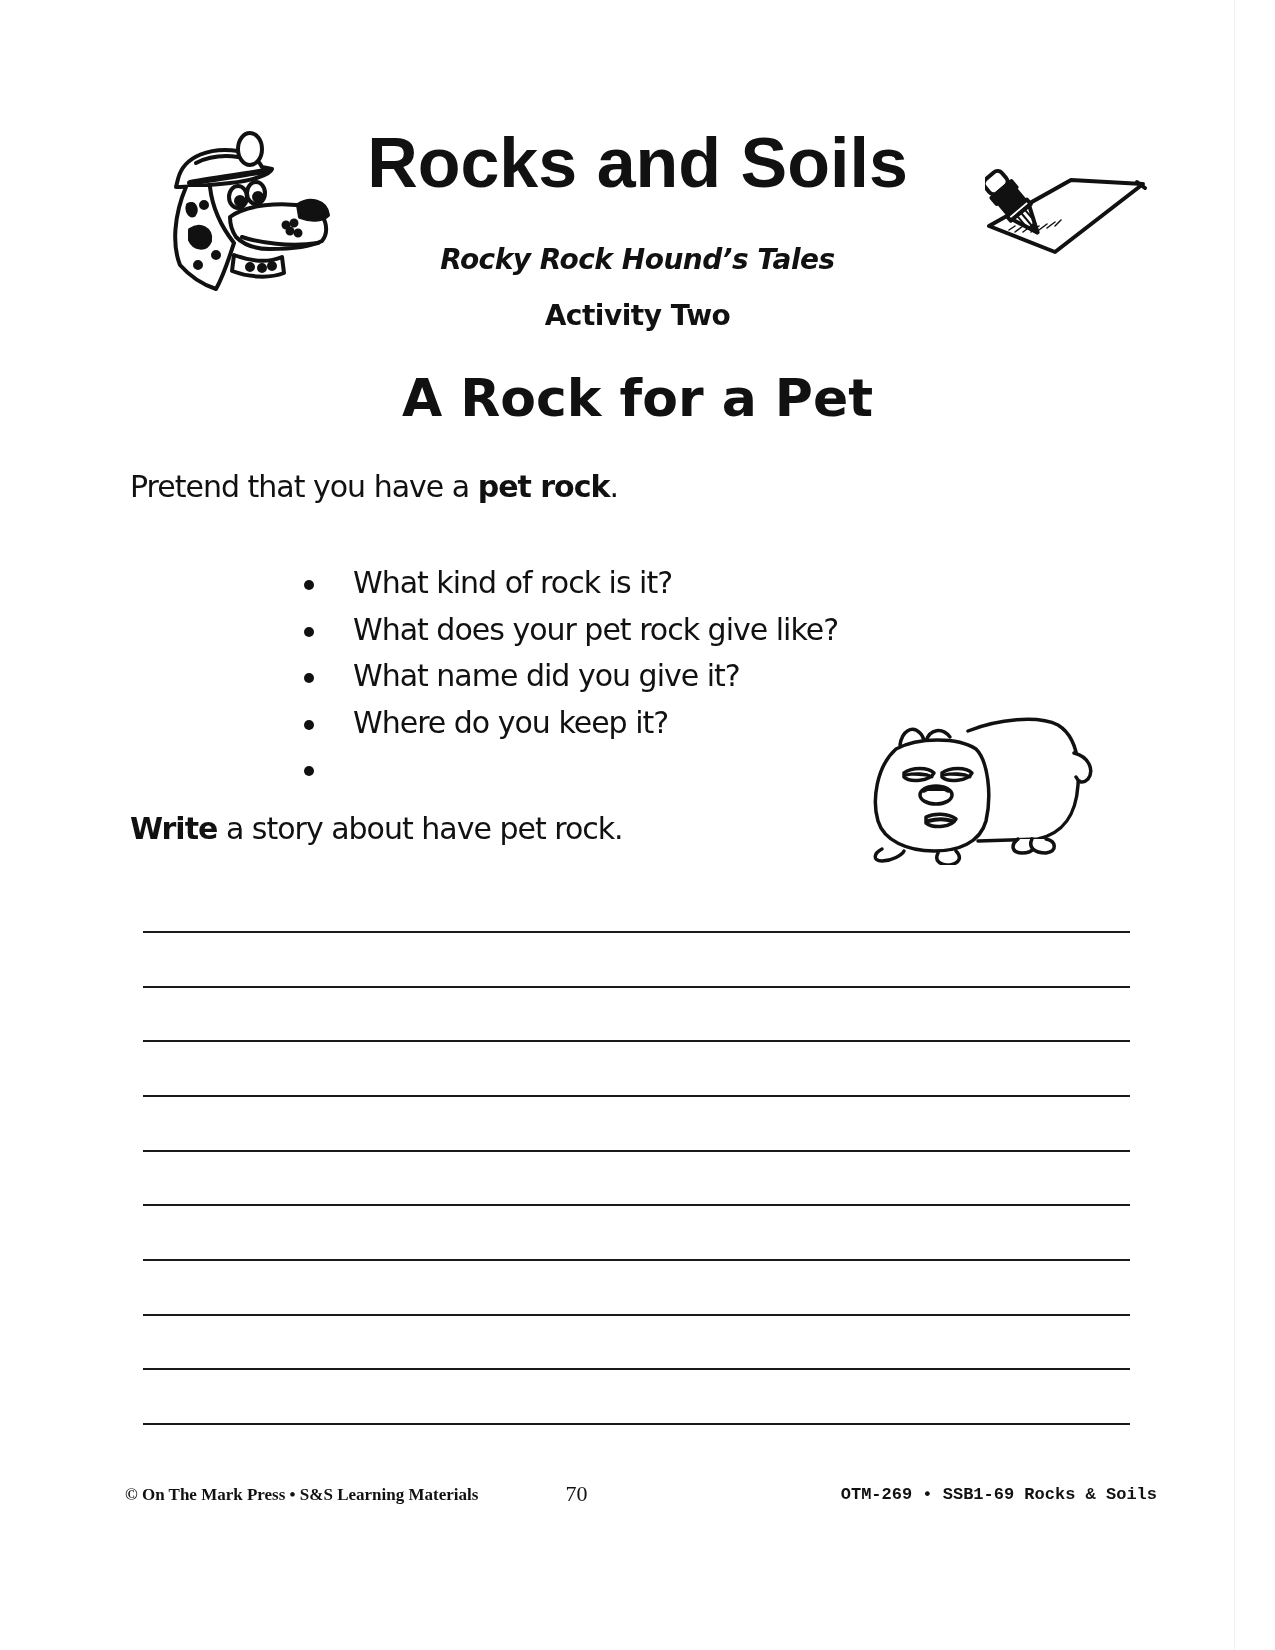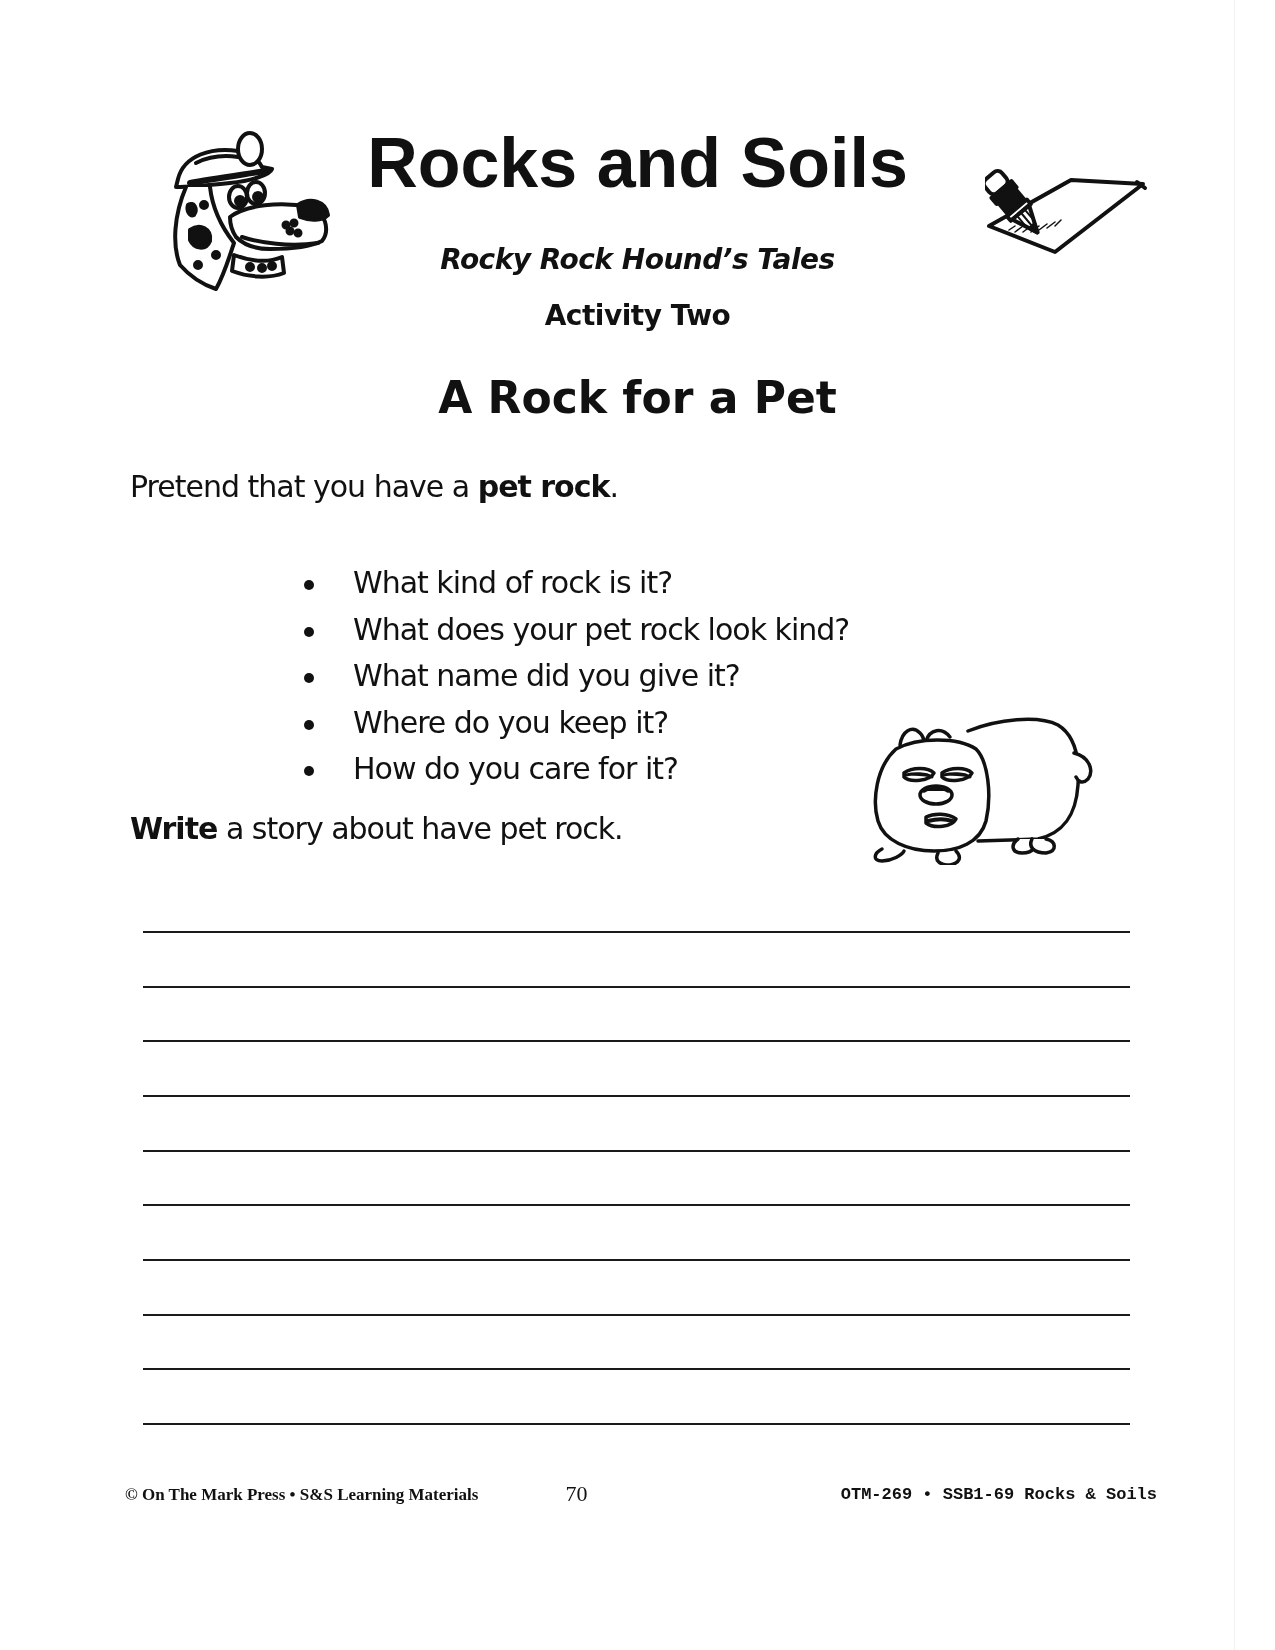--- a/index.html
+++ b/index.html
@@ -1,21 +1,21 @@
 <!DOCTYPE html>
 <html><head>
   <meta charset="utf-8">
   <style>
     html, body { margin: 0; padding: 0; background: #ffffff; }
     body { width: 1275px; height: 1650px; position: relative; overflow: hidden; color: #111111; font-family: "Liberation Sans", sans-serif; }
     .abs { position: absolute; }
     .title { left: 0; width: 1275px; top: 118px; text-align: center; font-family: "Liberation Sans", sans-serif; font-weight: bold; font-size: 70px; letter-spacing: 0px; line-height: 90px; }
     .subtitle { left: 0; width: 1275px; top: 242px; text-align: center; font-family: "DejaVu Sans", sans-serif; font-weight: bold; font-size: 28px; letter-spacing: -0.5px; line-height: 36px; font-style: italic; }
     .activity { left: 0; width: 1275px; top: 298px; text-align: center; font-family: "DejaVu Sans", sans-serif; font-weight: bold; font-size: 28px; letter-spacing: -0.5px; line-height: 36px; }
-    .heading { left: 0; width: 1275px; top: 370px; text-align: center; font-family: "DejaVu Sans", sans-serif; font-weight: bold; font-size: 44px; letter-spacing: 0px; line-height: 56px; }
+    .heading { left: 0; width: 1275px; top: 370px; text-align: center; font-family: "DejaVu Sans", sans-serif; font-weight: bold; font-size: 52px; letter-spacing: 0px; line-height: 56px; }
     .intro { left: 130px; top: 467px; font-family: "DejaVu Sans", sans-serif; font-size: 30px; letter-spacing: -1px; line-height: 40px; font-weight: normal; }
     .intro b { font-weight: bold; }
     .bullets { left: 280px; top: 547px; margin: 16px; padding: 0; list-style: none; }
     .bullets li { position: relative; height: 46.5px; line-height: 40px; font-family: "DejaVu Sans", sans-serif; font-size: 30px; letter-spacing: -1px; padding-left: 57px; white-space: nowrap; }
     .bullets li .dot { position: absolute; left: 8px; top: 17px; width: 10px; height: 10px; border-radius: 50%; background: #111; }
     .write { left: 130px; top: 809px; font-family: "DejaVu Sans", sans-serif; font-size: 30px; letter-spacing: -1px; line-height: 40px; }
     .write b { font-weight: bold; }
     .line { left: 143px; width: 987px; height: 2px; background: #1a1a1a; }
     .footer-left { left: 125px; top: 1484px; font-family: "Liberation Serif", serif; font-weight: bold; font-size: 17px; line-height: 22px; white-space: nowrap; }
     .footer-center { left: 0; width: 1153px; top: 1481px; text-align: center; font-family: "Liberation Serif", serif; font-size: 22px; line-height: 26px; }
@@ -88,24 +88,24 @@
 
 <div class="abs title">Rocks and Soils</div>
 <div class="abs subtitle">Rocky Rock Hound’s Tales</div>
 <div class="abs activity">Activity Two</div>
 <div class="abs heading">A Rock for a Pet</div>
 
 <div class="abs intro"><span>Pretend that you have a </span><b>pet rock</b><span>.</span></div>
 
 <ul class="abs bullets">
   <li><span class="dot"></span><span>What kind of rock is it?</span></li>
-  <li><span class="dot"></span><span>What does your pet rock look kind?</span></li>
+  <li><span class="dot"></span><span>What does your pet rock give like?</span></li>
   <li><span class="dot"></span><span>What name did you give it?</span></li>
   <li><span class="dot"></span><span>Where do you keep it?</span></li>
-  <li><span class="dot"></span><span>How do you care for it?</span></li>
+  <li><span class="dot"></span></li>
 </ul>
 
 <div class="abs write"><b>Write</b><span> a story about have pet rock.</span></div>
 
 <div class="abs" style="left:868px; top:705px; width:235px; height:160px;">
   <svg width="235" height="160" viewBox="0 0 235 160" fill="none" stroke="#111" stroke-width="3.5" stroke-linejoin="round" stroke-linecap="round">
 
     <path d="M100 26 C130 14, 170 10, 190 20 C206 30, 212 52, 210 80 C208 110, 196 128, 170 134 L110 136" fill="#fff"></path>
 
     <path d="M206 48 C222 52, 226 66, 220 74 C214 80, 210 76, 208 72" fill="#fff"></path>

